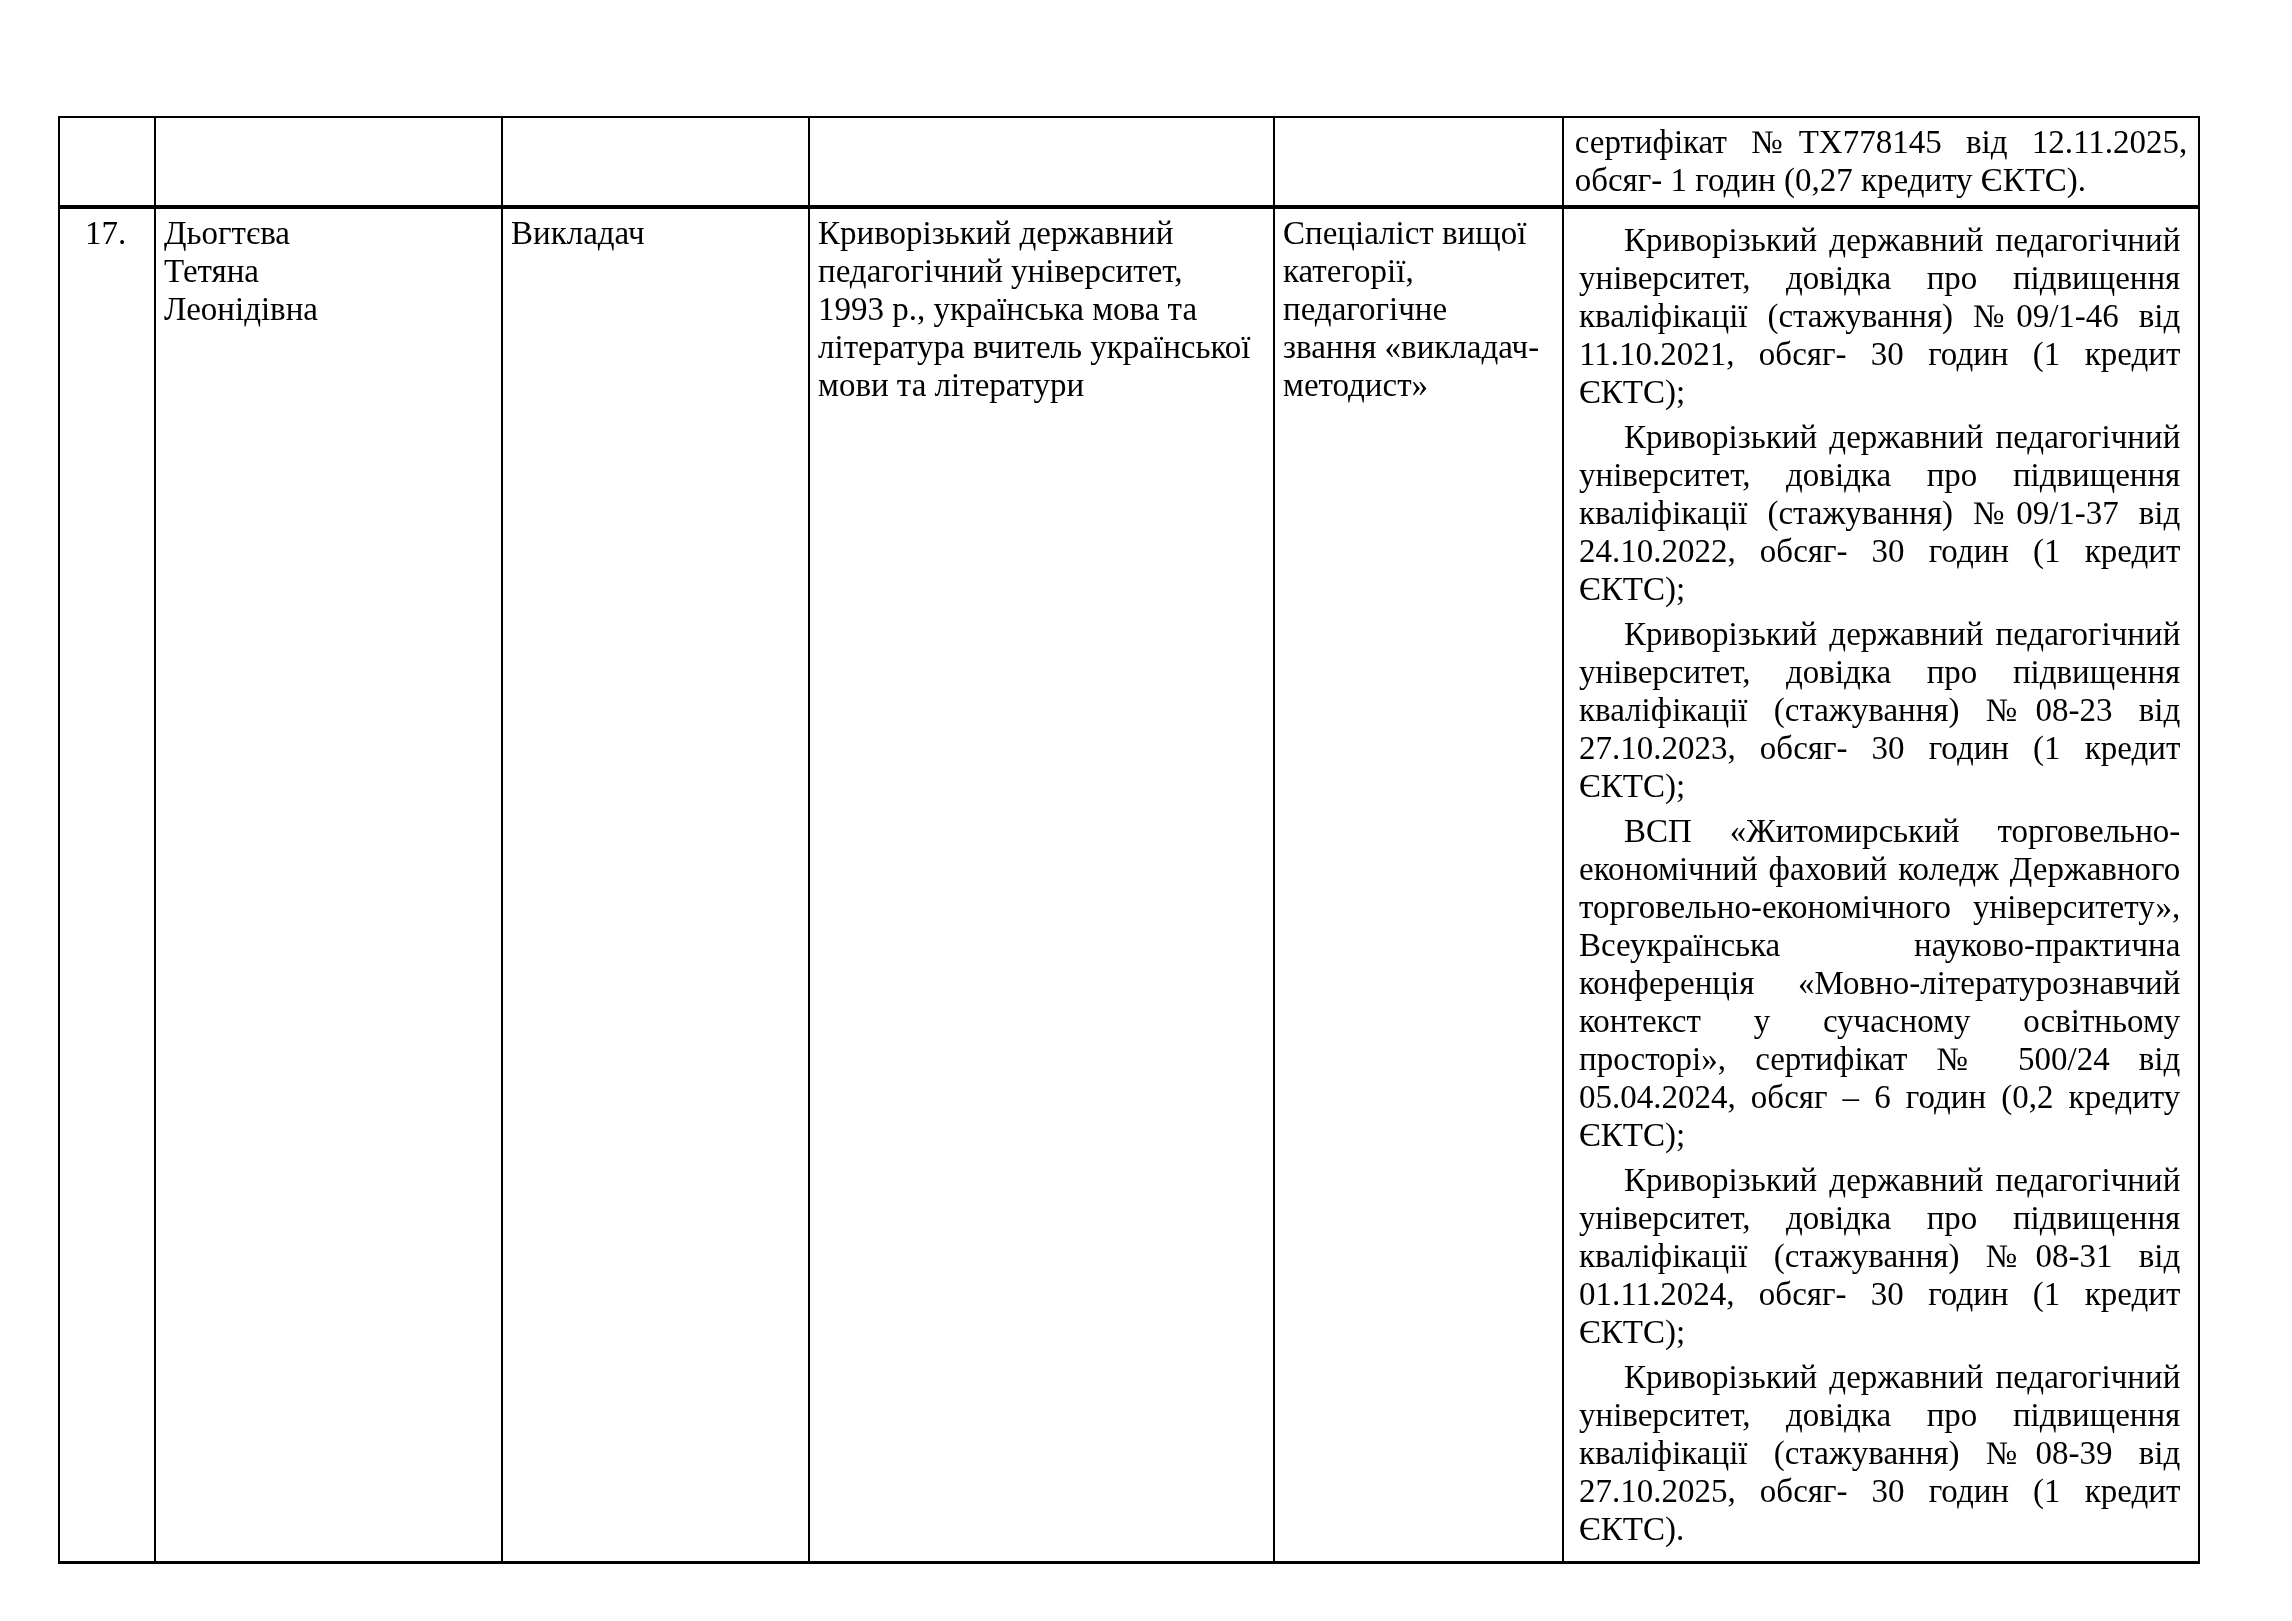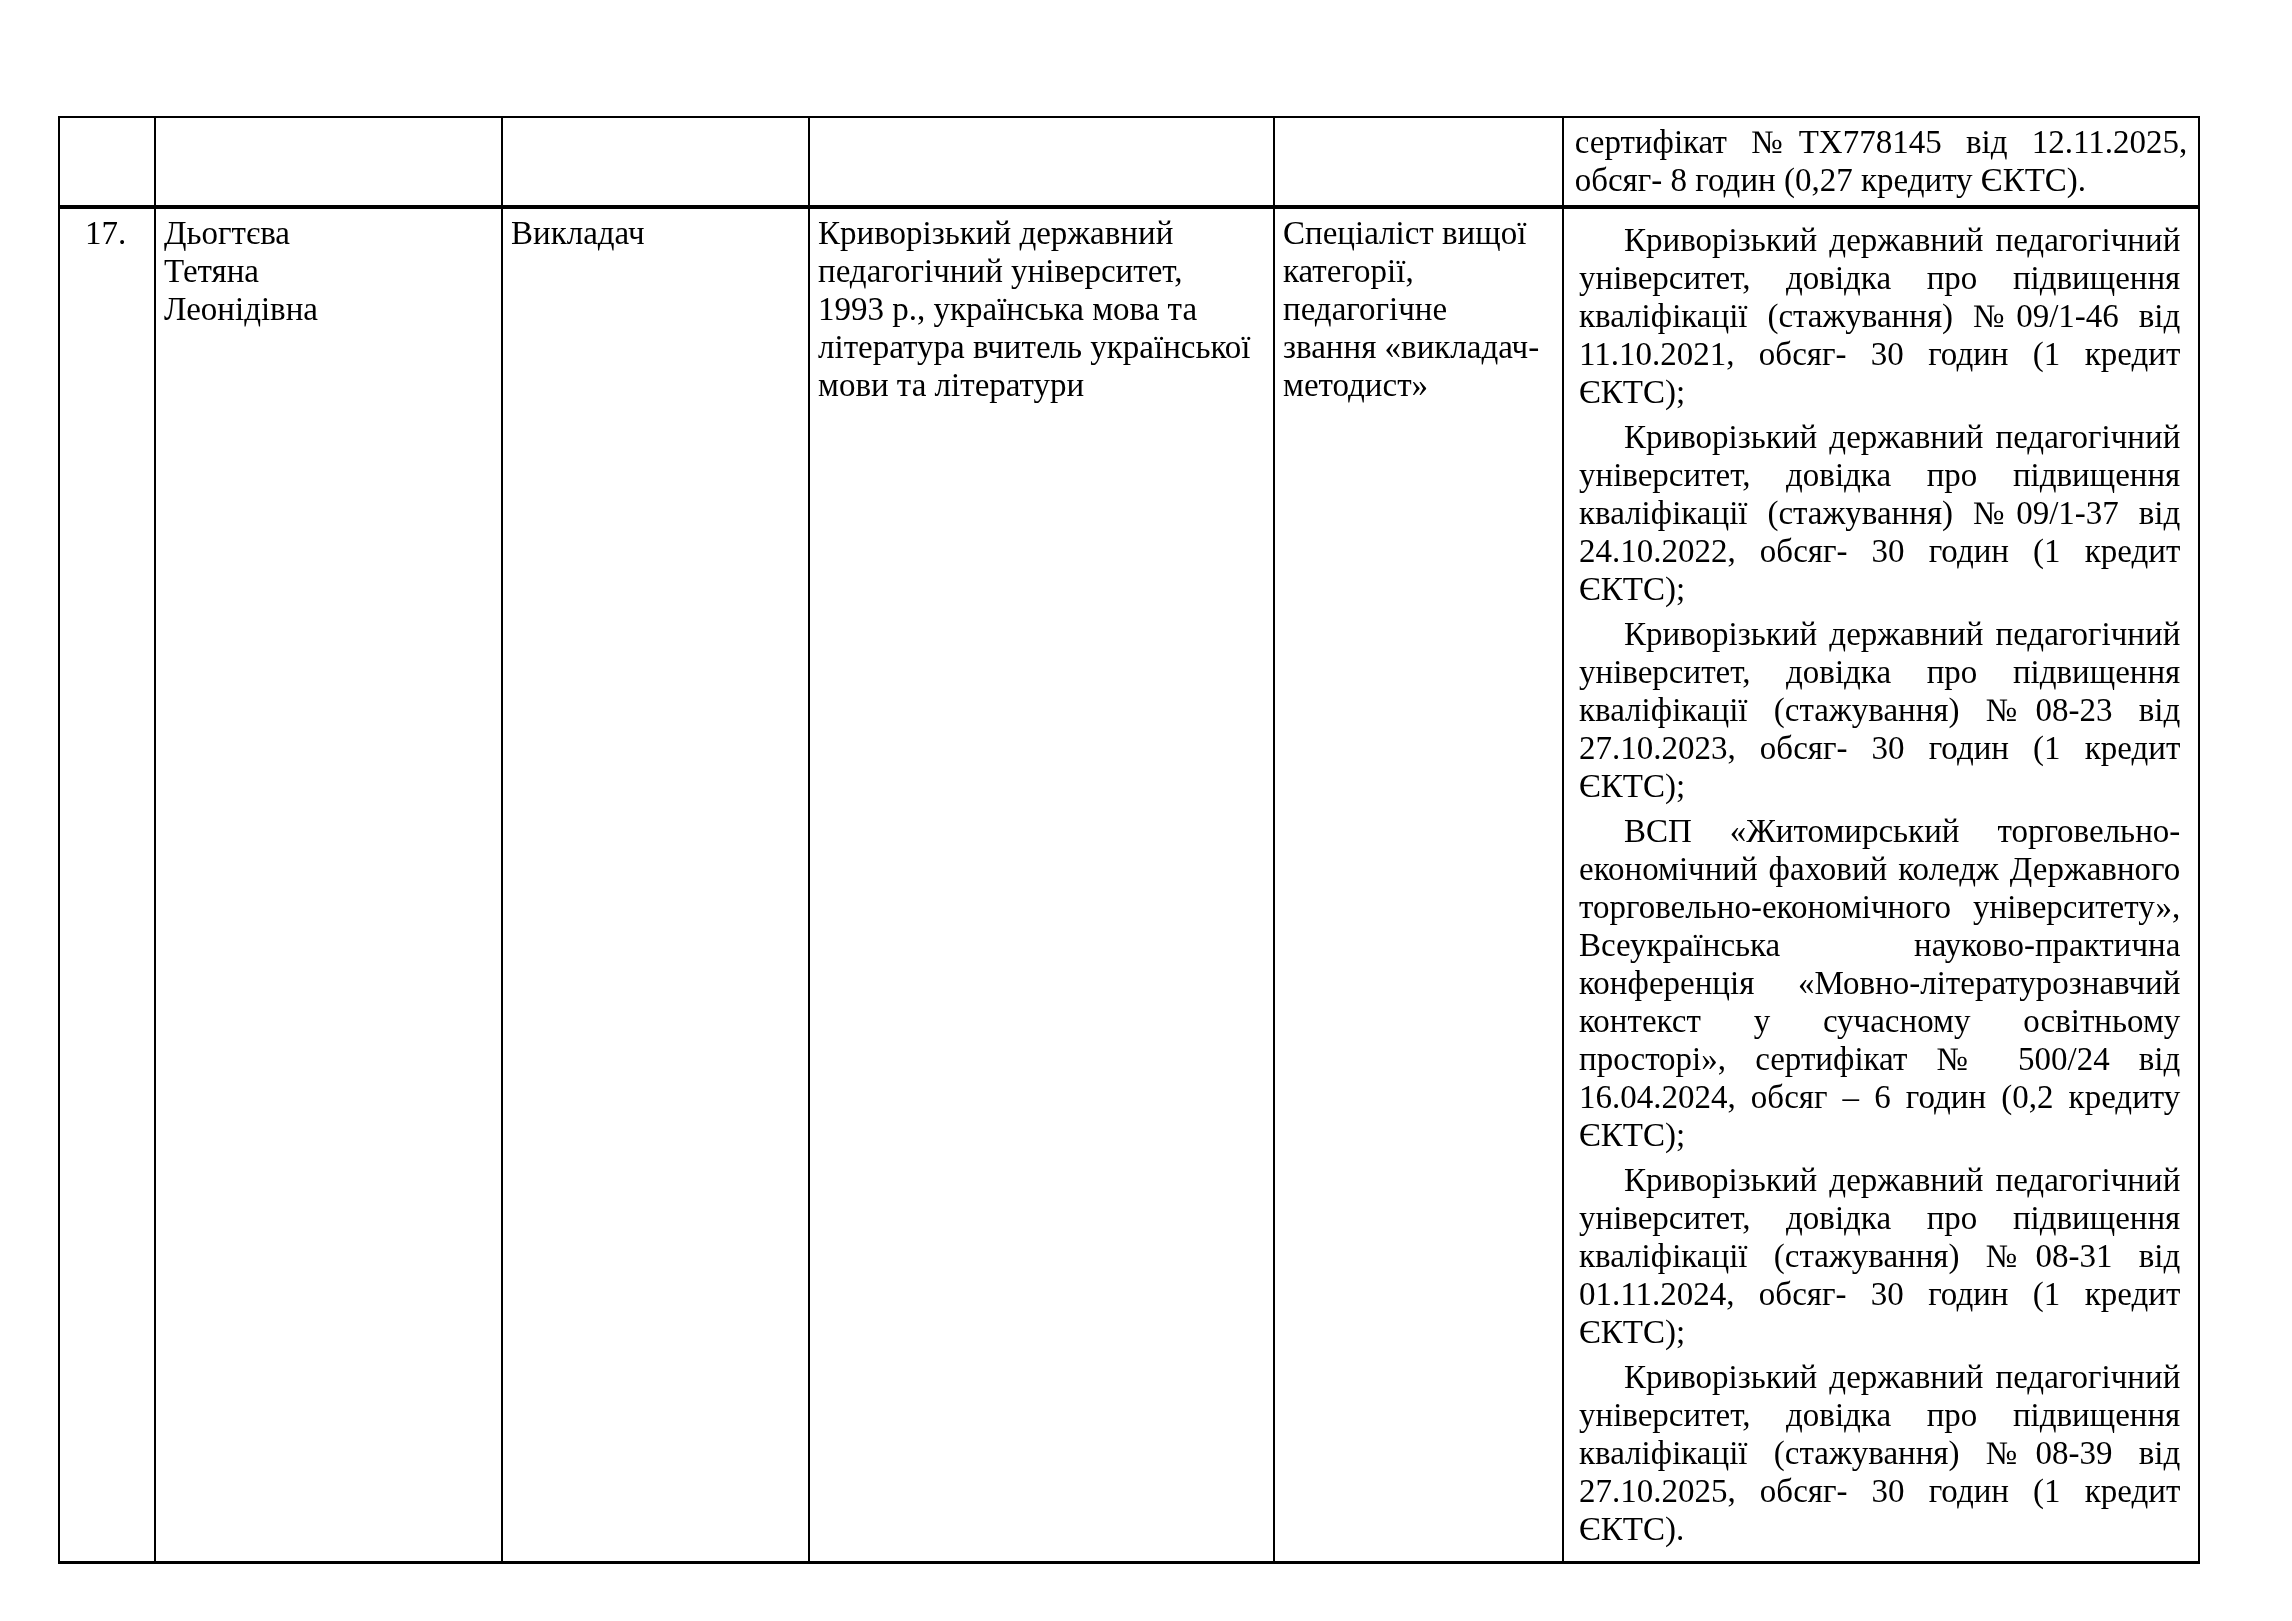--- a/index.html
+++ b/index.html
@@ -74,21 +74,21 @@
     </colgroup>
     <tbody>
         <tr class="row-partial">
       <td class="num-cell"></td>
       <td class="center-cell"></td>
       <td class="center-cell"></td>
       <td class="center-cell"></td>
       <td class="center-cell"></td>
       <td class="just-cell">
         <div class="tail-line1">сертифікат №ТХ778145 від 12.11.2025,</div>
-        <div class="tail-line2">обсяг- 8 годин (0,27 кредиту ЄКТС).</div>
+        <div class="tail-line2">обсяг- 1 годин (0,27 кредиту ЄКТС).</div>
       </td>
     </tr>
     <tr class="row-main">
       <td class="num-cell">17.</td>
       <td class="center-cell">Дьогтєва
 Тетяна
 Леонідівна</td>
       <td class="center-cell">Викладач</td>
       <td class="center-cell">Криворізький державний
 педагогічний університет,
@@ -97,21 +97,21 @@
 мови та літератури</td>
       <td class="center-cell">Спеціаліст вищої
 категорії,
 педагогічне
 звання «викладач-
 методист»</td>
       <td class="just-cell">
             <p class="para">Криворізький державний педагогічний університет, довідка про підвищення кваліфікації (стажування) №09/1-46 від 11.10.2021, обсяг- 30 годин (1 кредит ЄКТС);</p>
             <p class="para">Криворізький державний педагогічний університет, довідка про підвищення кваліфікації (стажування) №09/1-37 від 24.10.2022, обсяг- 30 годин (1 кредит ЄКТС);</p>
             <p class="para">Криворізький державний педагогічний університет, довідка про підвищення кваліфікації (стажування) №08-23 від 27.10.2023, обсяг- 30 годин (1 кредит ЄКТС);</p>
-            <p class="para">ВСП «Житомирський торговельно-економічний фаховий коледж Державного торговельно-економічного університету», Всеукраїнська науково-практична конференція «Мовно-літературознавчий контекст у сучасному освітньому просторі», сертифікат № 500/24 від 16.04.2024, обсяг – 6 годин (0,2 кредиту ЄКТС);</p>
+            <p class="para">ВСП «Житомирський торговельно-економічний фаховий коледж Державного торговельно-економічного університету», Всеукраїнська науково-практична конференція «Мовно-літературознавчий контекст у сучасному освітньому просторі», сертифікат № 500/24 від 05.04.2024, обсяг – 6 годин (0,2 кредиту ЄКТС);</p>
             <p class="para">Криворізький державний педагогічний університет, довідка про підвищення кваліфікації (стажування) №08-31 від 01.11.2024, обсяг- 30 годин (1 кредит ЄКТС);</p>
             <p class="para">Криворізький державний педагогічний університет, довідка про підвищення кваліфікації (стажування) №08-39 від 27.10.2025, обсяг- 30 годин (1 кредит ЄКТС).</p>
           </td>
     </tr>
   </tbody>
     </table>
 </div>
 
 
 </body></html>

